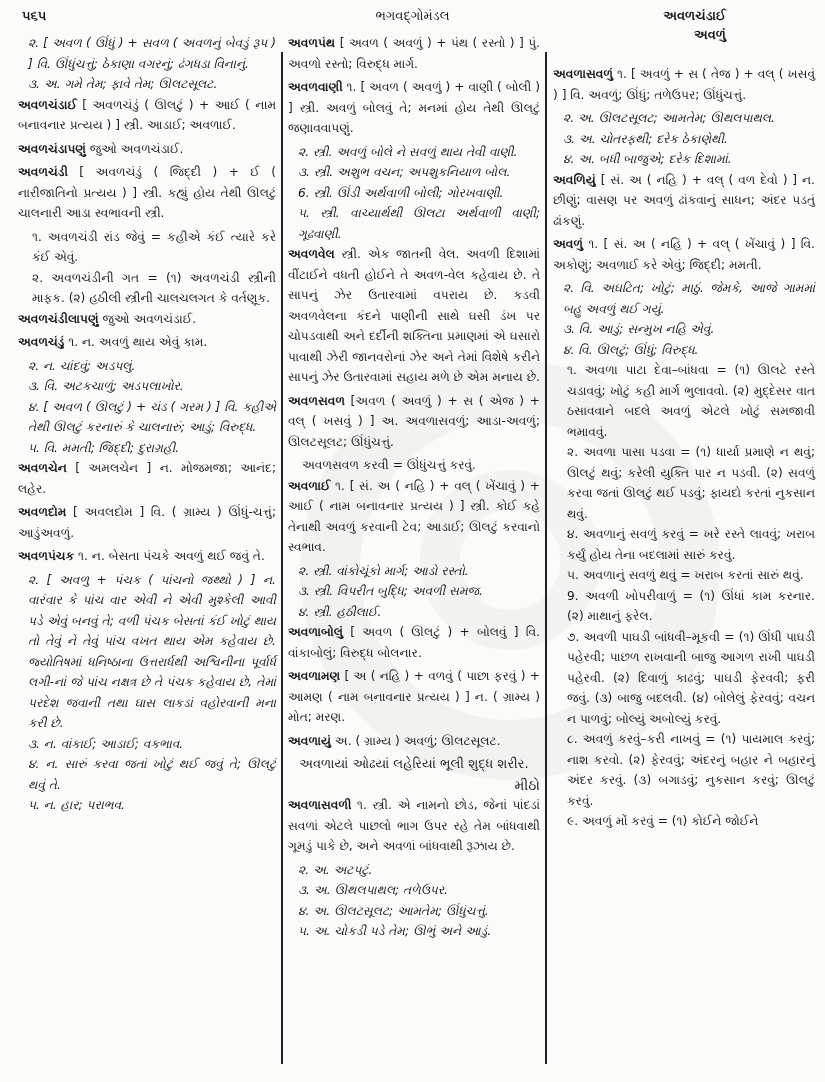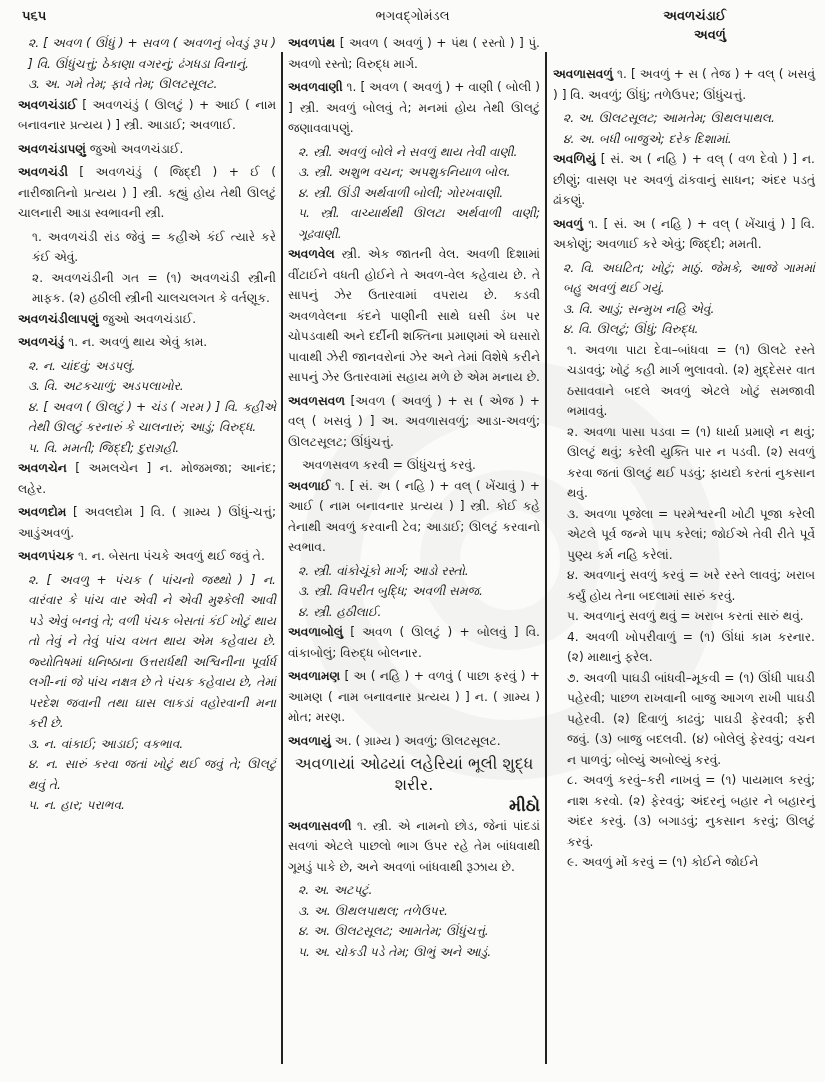--- a/index.html
+++ b/index.html
@@ -26,22 +26,22 @@
   .col1 { left:18px; width:258px; }
   .col2 { left:288px; width:252px; }
   .col3 { left:553px; width:262px; top:44px;margin-top:20px; }
   .rule { position:absolute; width:1.5px; background:#222; }
   .rule1 { left:281px; top:52px; height:1012px; }
   .rule2 { left:545px; top:52px; height:1012px; }
   .entry { margin:0 0 3px 0; }
   .hw { font-weight:bold; }
   .sense { padding-left:10px; margin:0;font-style:italic; }
   .idiom { padding-left:14px; margin:0; }
-  .quote { text-align:center; font-size:16px; margin:0; }
-  .quote-src { text-align:right; font-size:17px; margin:0;font-weight:bold; }
+  .quote { text-align:center; font-size:13px; margin:0; }
+  .quote-src { text-align:right; font-size:14px; margin:0; }
 </style>
 </head>
 <body>
 
 <div class="watermark"></div>
 <div class="watermark2"></div>
 
 <div class="header">
   <div class="page-no">૫૬૫</div>
   <div class="running-title">ભગવદ્ગોમંડલ</div>
@@ -74,21 +74,21 @@
     <p class="sense entry">૨. [ અવળુ + પંચક ( પાંચનો જથ્થો ) ] ન. વારંવાર કે પાંચ વાર એવી ને એવી મુશ્કેલી આવી પડે એવું બનવું તે; વળી પંચક બેસતાં કંઈ ખોટું થાય તો તેવું ને તેવું પાંચ વખત થાય એમ કહેવાય છે. જ્યોતિષમાં ધનિષ્ઠાના ઉત્તરાર્ધથી અશ્વિનીના પૂર્વાર્ધ લગી-નાં જે પાંચ નક્ષત્ર છે તે પંચક કહેવાય છે, તેમાં પરદેશ જવાની તથા ઘાસ લાકડાં વહોરવાની મના કરી છે.</p>
     <p class="sense entry">૩. ન. વાંકાઈ; આડાઈ; વકભાવ.</p>
     <p class="sense entry">૪. ન. સારું કરવા જતાં ખોટું થઈ જવું તે; ઊલટું થવું તે.</p>
     <p class="sense entry">૫. ન. હાર; પરાભવ.</p>
   </div>
 <div class="col col2">
     <p class="entry"><span class="hw">અવળપંથ</span><span> [ અવળ ( અવળું ) + પંથ ( રસ્તો ) ] પું. અવળો રસ્તો; વિરુદ્ધ માર્ગ.</span></p>
     <p class="entry"><span class="hw">અવળવાણી</span><span> ૧. [ અવળ ( અવળું ) + વાણી ( બોલી ) ] સ્ત્રી. અવળું બોલવું તે; મનમાં હોય તેથી ઊલટું જણાવવાપણું.</span></p>
     <p class="sense entry">૨. સ્ત્રી. અવળું બોલે ને સવળું થાય તેવી વાણી.</p>
     <p class="sense entry">૩. સ્ત્રી. અશુભ વચન; અપશુકનિયાળ બોલ.</p>
-    <p class="sense entry">૪. સ્ત્રી. ઊંડી અર્થવાળી બોલી; ગોરખવાણી.</p>
+    <p class="sense entry">6. સ્ત્રી. ઊંડી અર્થવાળી બોલી; ગોરખવાણી.</p>
     <p class="sense entry">૫. સ્ત્રી. વાચ્યાર્થથી ઊલટા અર્થવાળી વાણી; ગૂઢવાણી.</p>
     <p class="entry"><span class="hw">અવળવેલ</span><span> સ્ત્રી. એક જાતની વેલ. અવળી દિશામાં વીંટાઈને વધતી હોઈને તે અવળ-વેલ કહેવાય છે. તે સાપનું ઝેર ઉતારવામાં વપરાય છે. કડવી અવળવેલના કંદને પાણીની સાથે ઘસી ડંખ પર ચોપડવાથી અને દર્દીની શક્તિના પ્રમાણમાં એ ઘસારો પાવાથી ઝેરી જાનવરોનાં ઝેર અને તેમાં વિશેષે કરીને સાપનું ઝેર ઉતારવામાં સહાય મળે છે એમ મનાય છે.</span></p>
     <p class="entry"><span class="hw">અવળસવળ</span><span> [અવળ ( અવળું ) + સ ( એજ ) + વલ્ ( ખસવું ) ] અ. અવળાસવળું; આડા-અવળું; ઊલટસૂલટ; ઊંધુંચત્તું.</span></p>
     <p class="idiom entry">અવળસવળ કરવી = ઊંધુંચત્તું કરવું.</p>
     <p class="entry"><span class="hw">અવળાઈ</span><span> ૧. [ સં. અ ( નહિ ) + વલ્ ( ખેંચાવું ) + આઈ ( નામ બનાવનાર પ્રત્યય ) ] સ્ત્રી. કોઈ કહે તેનાથી અવળું કરવાની ટેવ; આડાઈ; ઊલટું કરવાનો સ્વભાવ.</span></p>
     <p class="sense entry">૨. સ્ત્રી. વાંકોચૂંકો માર્ગ; આડો રસ્તો.</p>
     <p class="sense entry">૩. સ્ત્રી. વિપરીત બુદ્ધિ; અવળી સમજ.</p>
     <p class="sense entry">૪. સ્ત્રી. હઠીલાઈ.</p>
     <p class="entry"><span class="hw">અવળાબોલું</span><span> [ અવળ ( ઊલટું ) + બોલવું ] વિ. વાંકાબોલું; વિરુદ્ધ બોલનાર.</span></p>
     <p class="entry"><span class="hw">અવળામણ</span><span> [ અ ( નહિ ) + વળવું ( પાછા ફરવું ) + આમણ ( નામ બનાવનાર પ્રત્યય ) ] ન. ( ગ્રામ્ય ) મોત; મરણ.</span></p>
@@ -97,28 +97,28 @@
     <p class="quote-src">મીઠો</p>
     <p class="entry"><span class="hw">અવળાસવળી</span><span> ૧. સ્ત્રી. એ નામનો છોડ, જેનાં પાંદડાં સવળાં એટલે પાછલો ભાગ ઉપર રહે તેમ બાંધવાથી ગૂમડું પાકે છે, અને અવળાં બાંધવાથી રૂઝાય છે.</span></p>
     <p class="sense entry">૨. અ. અટપટું.</p>
     <p class="sense entry">૩. અ. ઊથલપાથલ; તળેઉપર.</p>
     <p class="sense entry">૪. અ. ઊલટસૂલટ; આમતેમ; ઊંધુંચત્તું.</p>
     <p class="sense entry">૫. અ. ચોકડી પડે તેમ; ઊભું અને આડું.</p>
   </div>
 <div class="col col3">
     <p class="entry"><span class="hw">અવળાસવળું</span><span> ૧. [ અવળું + સ ( તેજ ) + વલ્ ( ખસવું ) ] વિ. અવળું; ઊંધું; તળેઉપર; ઊંધુંચત્તું.</span></p>
     <p class="sense entry">૨. અ. ઊલટસૂલટ; આમતેમ; ઊથલપાથલ.</p>
+    <p class="sense entry">૩. અ. ચોતરફથી; દરેક ઠેકાણેથી.</p>
     <p class="sense entry">૪. અ. બધી બાજુએ; દરેક દિશામાં.</p>
     <p class="entry"><span class="hw">અવળિયું</span><span> [ સં. અ ( નહિ ) + વલ્ ( વળ દેવો ) ] ન. છીણું; વાસણ પર અવળું ઢાંકવાનું સાધન; અંદર પડતું ઢાંકણું.</span></p>
     <p class="entry"><span class="hw">અવળું</span><span> ૧. [ સં. અ ( નહિ ) + વલ્ ( ખેંચાવું ) ] વિ. અકોણું; અવળાઈ કરે એવું; જિદ્દી; મમતી.</span></p>
     <p class="sense entry">૨. વિ. અઘટિત; ખોટું; માઠું. જેમકે, આજે ગામમાં બહુ અવળું થઈ ગયું.</p>
     <p class="sense entry">૩. વિ. આડું; સન્મુખ નહિ એવું.</p>
     <p class="sense entry">૪. વિ. ઊલટું; ઊંધું; વિરુદ્ધ.</p>
     <p class="idiom entry">૧. અવળા પાટા દેવા–બાંધવા = (૧) ઊલટે રસ્તે ચડાવવું; ખોટું કહી માર્ગ ભુલાવવો. (૨) મુદ્દેસર વાત ઠસાવવાને બદલે અવળું એટલે ખોટું સમજાવી ભમાવવું.</p>
     <p class="idiom entry">૨. અવળા પાસા પડવા = (૧) ધાર્યા પ્રમાણે ન થવું; ઊલટું થવું; કરેલી યુક્તિ પાર ન પડવી. (૨) સવળું કરવા જતાં ઊલટું થઈ પડવું; ફાયદો કરતાં નુકસાન થવું.</p>
-    <p class="idiom entry">૩. અવળા પૂજેલા = પરમેશ્વરની ખોટી પૂજા કરેલી એટલે પૂર્વ જન્મે પાપ કરેલાં; જોઈએ તેવી રીતે પૂર્વે પુણ્ય કર્મ નહિ કરેલાં.</p>
     <p class="idiom entry">૪. અવળાનું સવળું કરવું = ખરે રસ્તે લાવવું; ખરાબ કર્યું હોય તેના બદલામાં સારું કરવું.</p>
     <p class="idiom entry">૫. અવળાનું સવળું થવું = ખરાબ કરતાં સારું થવું.</p>
-    <p class="idiom entry">4. અવળી ખોપરીવાળું = (૧) ઊંધાં કામ કરનાર. (૨) માથાનું ફરેલ.</p>
+    <p class="idiom entry">9. અવળી ખોપરીવાળું = (૧) ઊંધાં કામ કરનાર. (૨) માથાનું ફરેલ.</p>
     <p class="idiom entry">૭. અવળી પાઘડી બાંધવી–મૂકવી = (૧) ઊંધી પાઘડી પહેરવી; પાછળ રાખવાની બાજુ આગળ રાખી પાઘડી પહેરવી. (૨) દિવાળું કાઢવું; પાઘડી ફેરવવી; ફરી જવું. (૩) બાજુ બદલવી. (૪) બોલેલું ફેરવવું; વચન ન પાળવું; બોલ્યું અબોલ્યું કરવું.</p>
     <p class="idiom entry">૮. અવળું કરવું–કરી નાખવું = (૧) પાયમાલ કરવું; નાશ કરવો. (૨) ફેરવવું; અંદરનું બહાર ને બહારનું અંદર કરવું. (૩) બગાડવું; નુકસાન કરવું; ઊલટું કરવું.</p>
     <p class="idiom entry">૯. અવળું મોં કરવું = (૧) કોઈને જોઈને</p>
   </div>
 
 </body></html>

